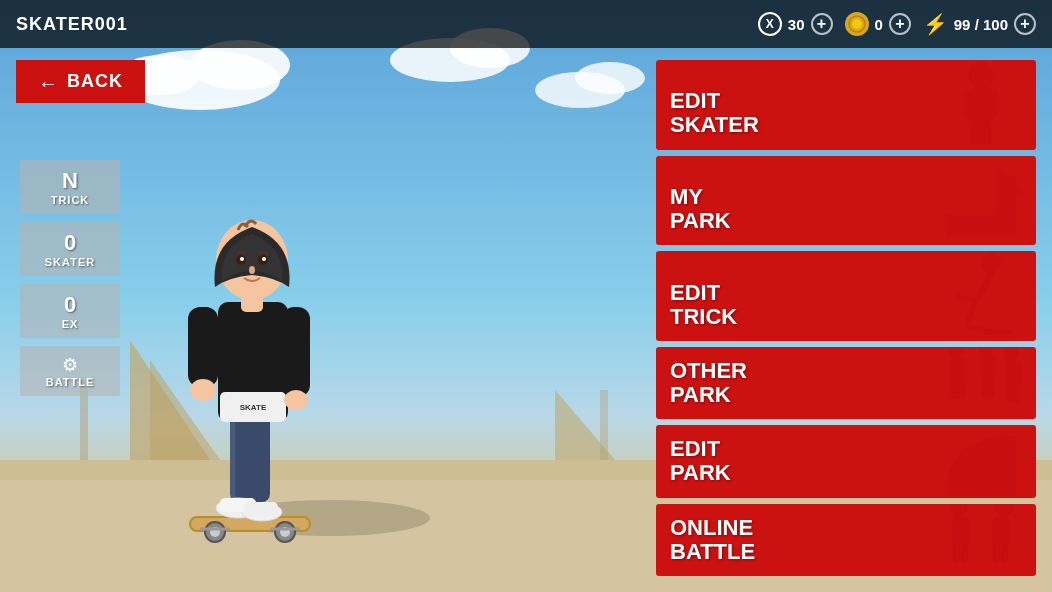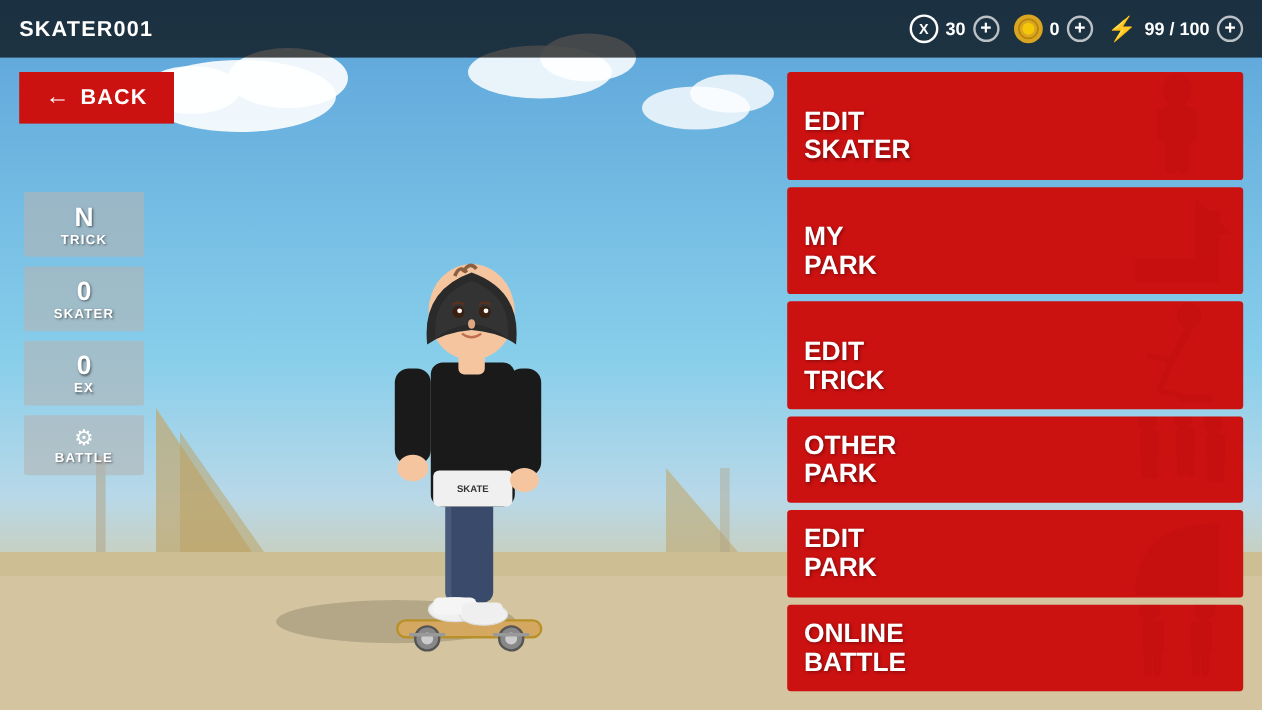--- a/index.html
+++ b/index.html
@@ -148,21 +148,20 @@
     
     .character-area {
       position: absolute;
       left: 130px;
       top: 48px;
       right: 400px;
       bottom: 0;
       z-index: 5;
       display: flex;
       align-items: flex-end;
-      justify-content: center;
       padding-bottom: 20px;
     }
 
     
     .menu-grid {
       position: absolute;
       top: 60px;
       right: 16px;
       width: 380px;
       bottom: 16px;

